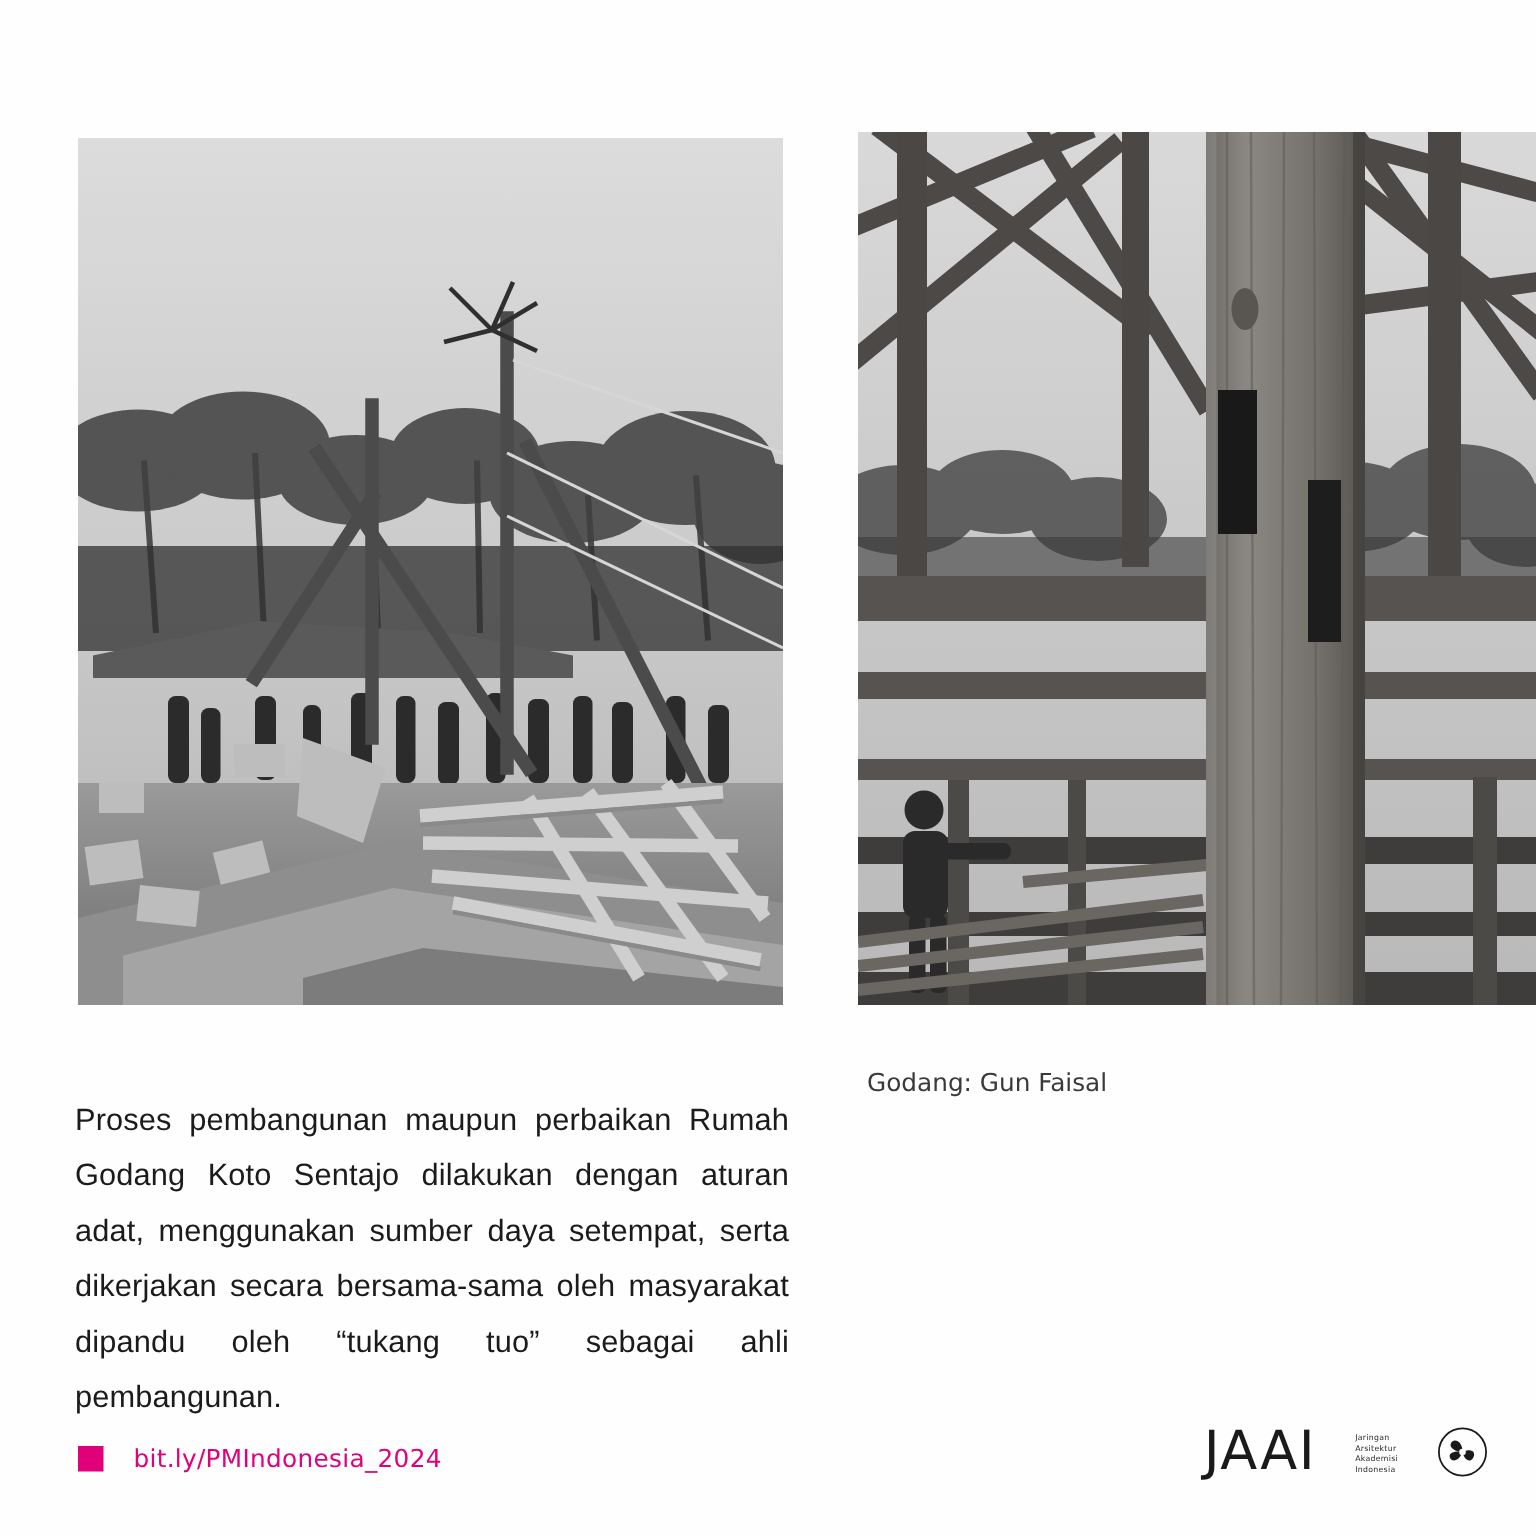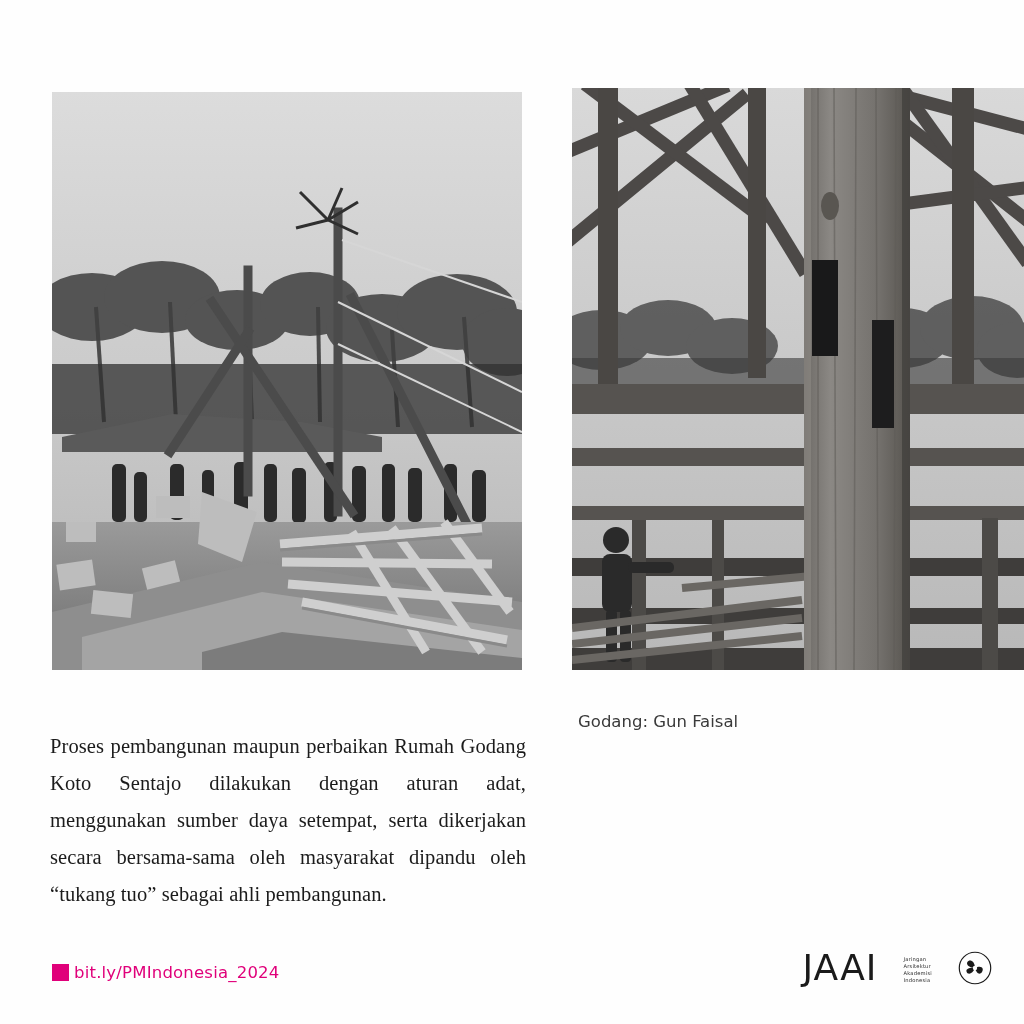--- a/index.html
+++ b/index.html
@@ -46,42 +46,42 @@
   #caption-paragraph {
     position: absolute;
     left: 50px;
     top: 707px;
     width: 476px;
     font-size: 20.5px;
     line-height: 37px;
     color: #1b1b1b;
     text-align: justify;
     text-justify: inter-word;
-    font-family: Liberation Serif, serif;
+    font-family: Liberation Sans, sans-serif;
     letter-spacing: 0.1px;
   }
 
   
   #source-credit {
     position: absolute;
     left: 578px;
     top: 712px;
     font-size: 16.5px;
     color: #3a3a3a;
     font-family: "DejaVu Sans", sans-serif;
   }
 
   
   #footer-link-wrap {
     position: absolute;
     left: 52px;
     top: 963px;
     display: flex;
     align-items: center;
-    gap: 5px;
+    gap: 20px;
   }
   #footer-marker {
     width: 17px;
     height: 17px;
     background: #e0007a;
     display: block;
   }
   #footer-link-text {
     font-size: 16.5px;
     color: #e0007a;

